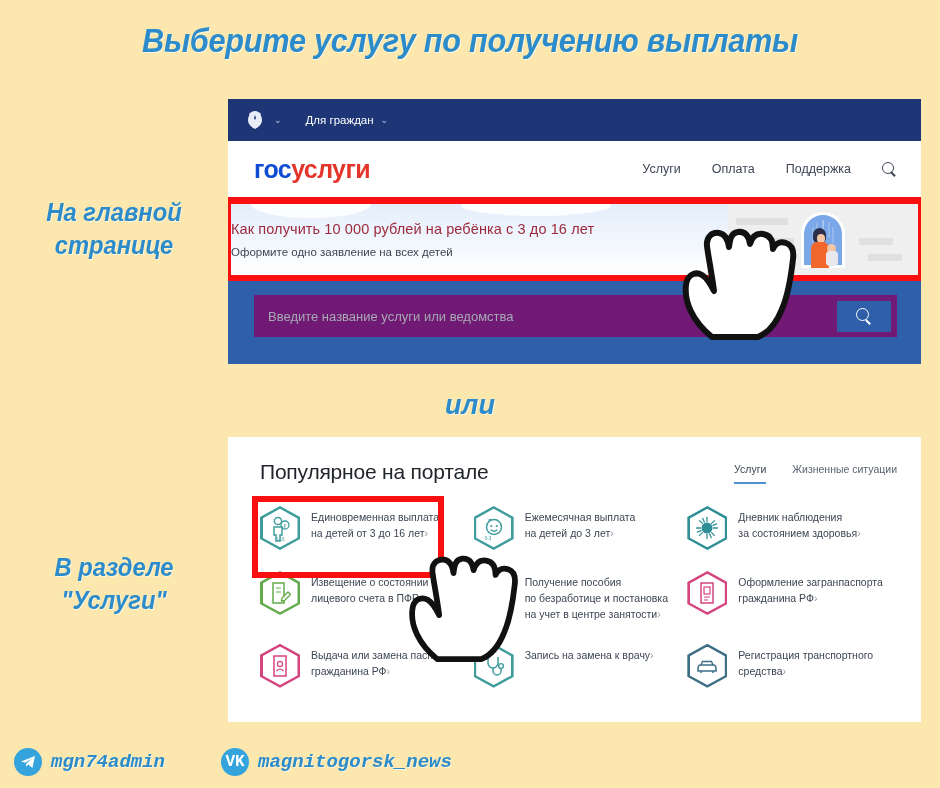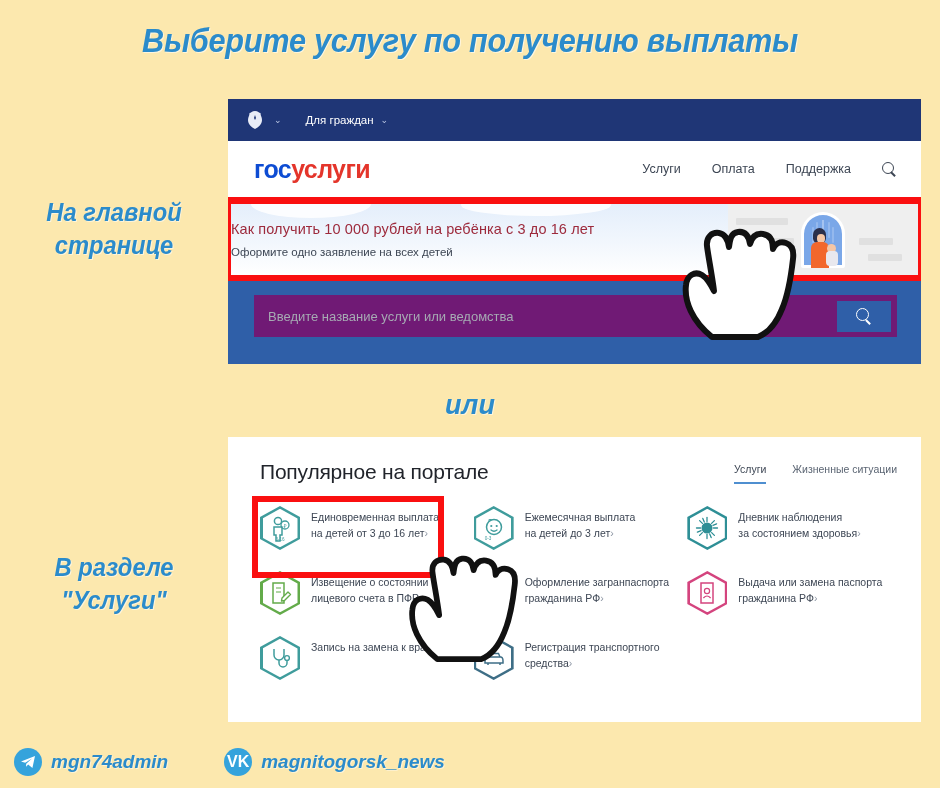--- a/index.html
+++ b/index.html
@@ -200,21 +200,21 @@
     width: 192px; height: 82px;
     border: 6px solid #fa0f10; background: transparent;
   }
 
   
   .hand { position: absolute; }
 
   
   .social {
     position: absolute; left: 14px; bottom: 12px;
-    display: flex; align-items: flex-end; gap: 21px;
+    display: flex; align-items: flex-end; gap: 21px; font-family: Liberation Mono, monospace;
   }
   .soc-item { display: flex; align-items: center; gap: 9px; }
   .soc-icon {
     width: 28px; height: 28px; border-radius: 50%;
     background: #35a3dc; color: #fff;
     display: flex; align-items: center; justify-content: center;
     font-size: 15px; line-height: 1;
   }
   .soc-name {
     font-size: 19px; font-weight: bold; font-style: italic; color: #2b8bcb;
@@ -398,20 +398,35 @@
               <line x1="8" y1="12" x2="13" y2="12" stroke="#63ab4a" stroke-width="1.2"></line>
               <path d="M14 18 l6 -6 l2.5 2.5 l-6 6 l-3 0.6 z" fill="#fff" stroke="#63ab4a" stroke-width="1.4" stroke-linejoin="round"></path>
             </svg>
           </span>
             </span>
         </span>
         <span class="tile-label" style="white-space:pre-line"><span>Извещение о состоянии
 лицевого счета в ПФР</span><span class="arrow">›</span></span>
       </div>
 
+      <div class="tile">
+        <span class="hexwrap">
+          <span class="hex" style="background:#63ab4a">
+              <span class="hex-in">
+            <svg width="24" height="26" viewBox="0 0 24 26">
+              <circle cx="12" cy="13" r="7.5" fill="none" stroke="#63ab4a" stroke-width="1.5"></circle>
+              <text x="12" y="17" font-size="10" fill="#63ab4a" text-anchor="middle" font-family="Liberation Sans, sans-serif">₽</text>
+            </svg>
+          </span>
+            </span>
+        </span>
+        <span class="tile-label" style="white-space:pre-line"><span>Получение пособия
+по безработице и постановка
+на учет в центре занятости</span><span class="arrow">›</span></span>
+      </div>
 
       <div class="tile">
         <span class="hexwrap">
           <span class="hex" style="background:#d4447e">
               <span class="hex-in">
             <svg width="24" height="26" viewBox="0 0 24 26">
               <path d="M6 3 h12 v20 h-12 z" fill="none" stroke="#d4447e" stroke-width="1.5"></path>
               <rect x="9" y="7" width="6" height="7" fill="none" stroke="#d4447e" stroke-width="1.2"></rect>
               <line x1="9" y1="17" x2="15" y2="17" stroke="#d4447e" stroke-width="1.2"></line>
               <line x1="9" y1="20" x2="13" y2="20" stroke="#d4447e" stroke-width="1.2"></line>

